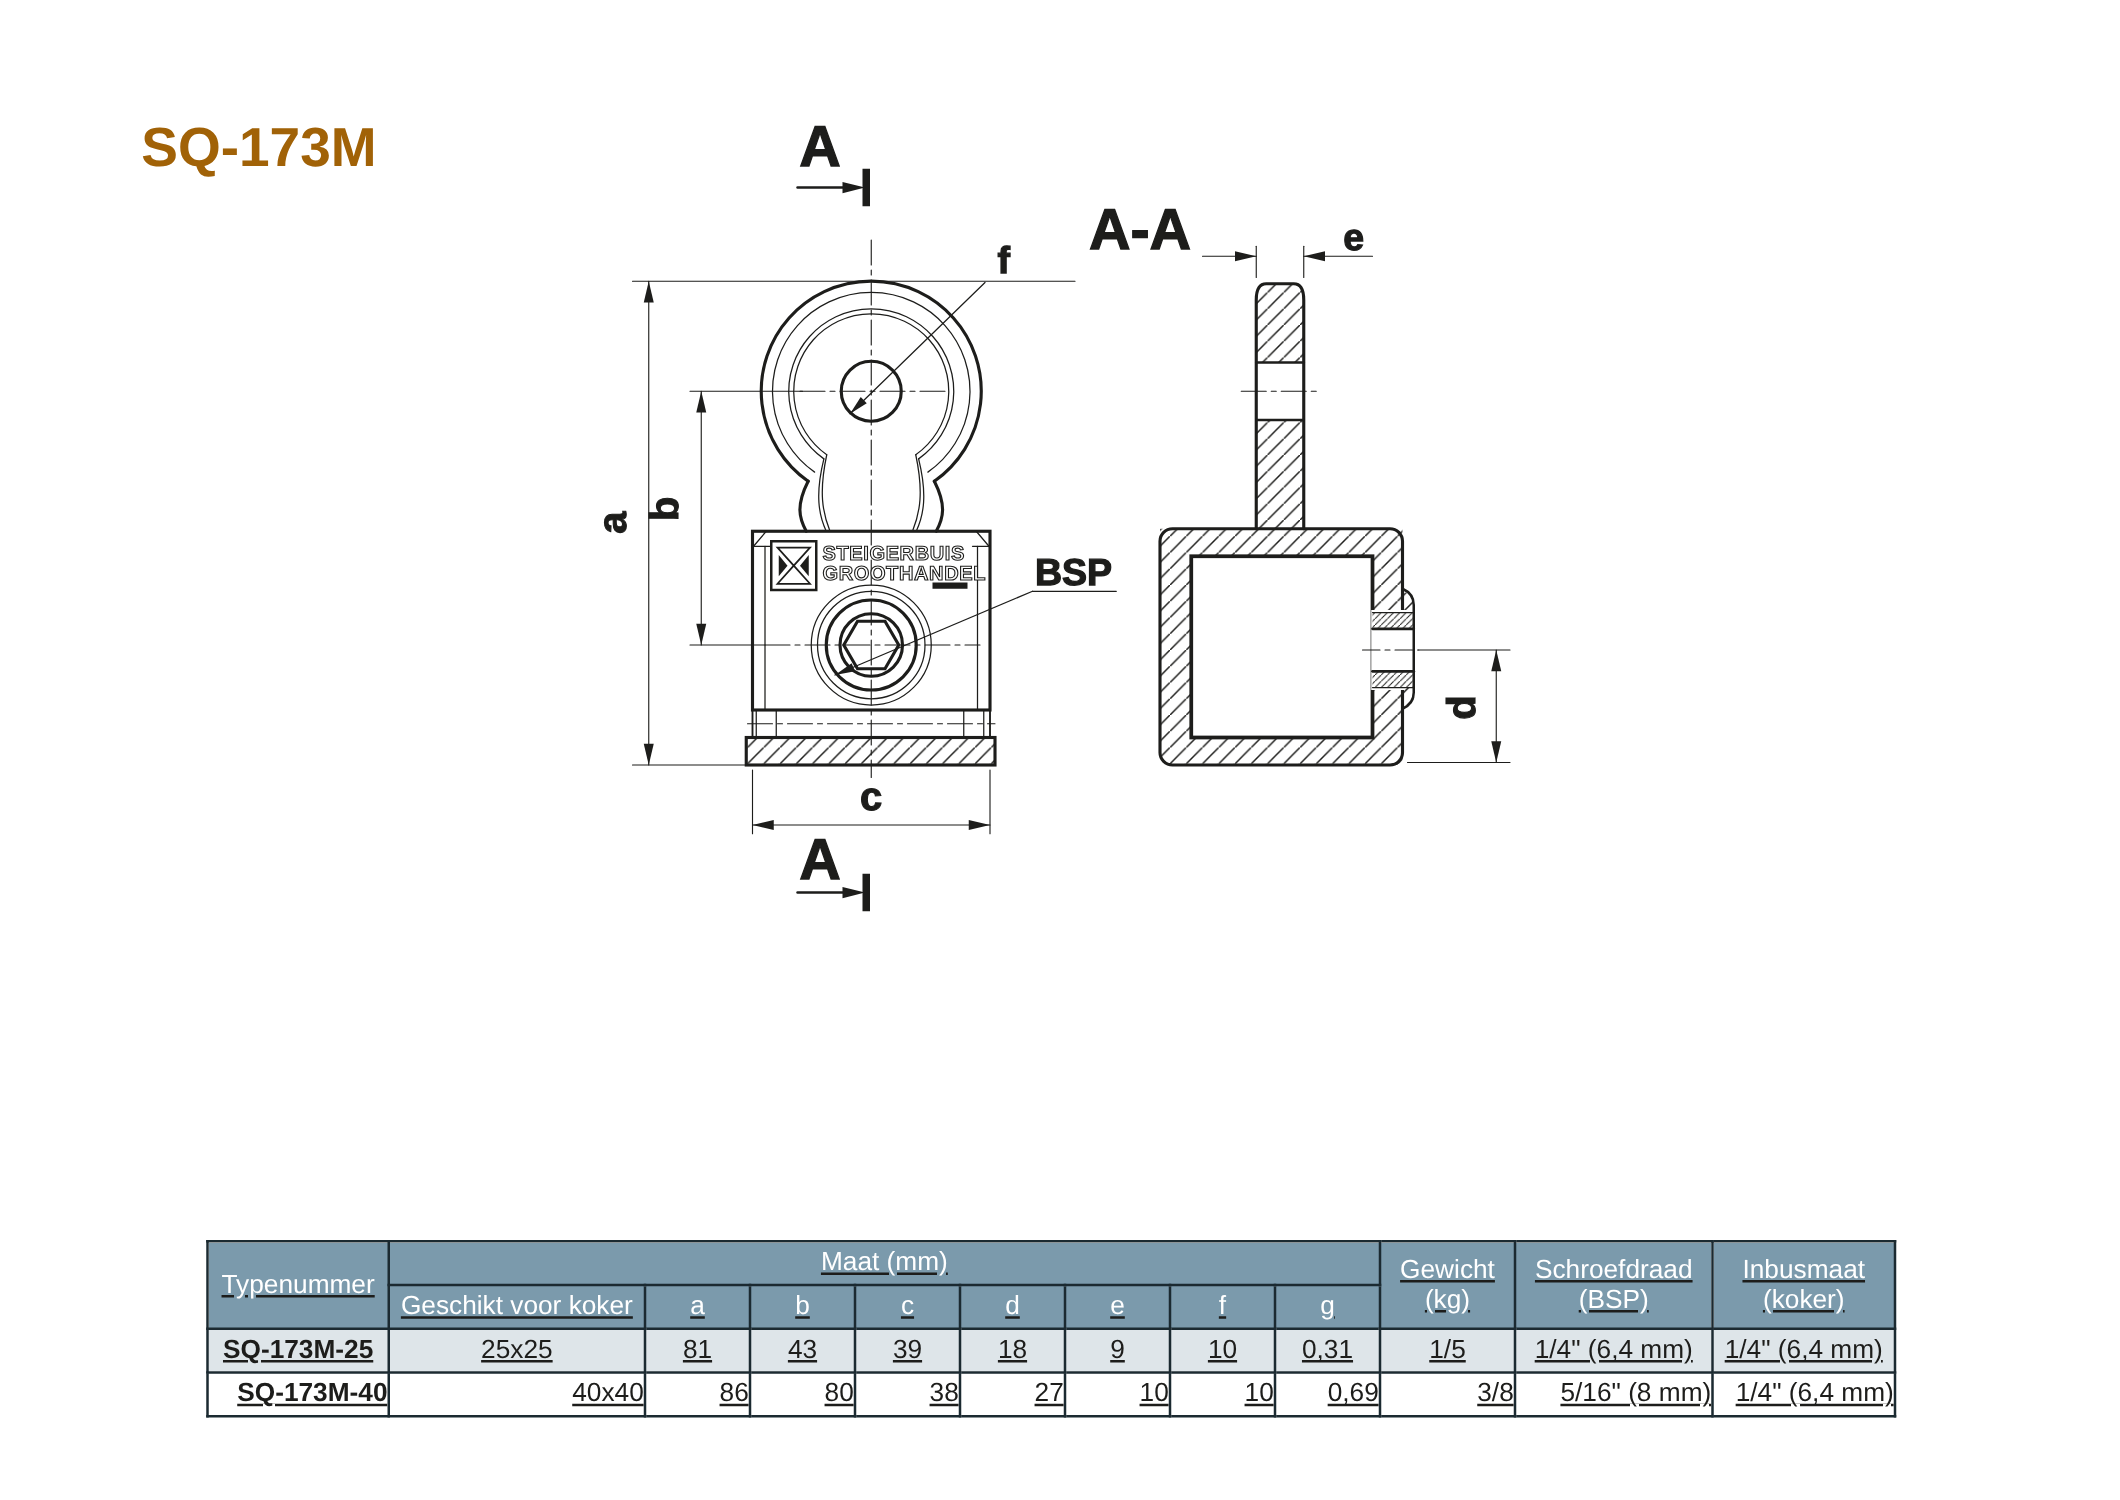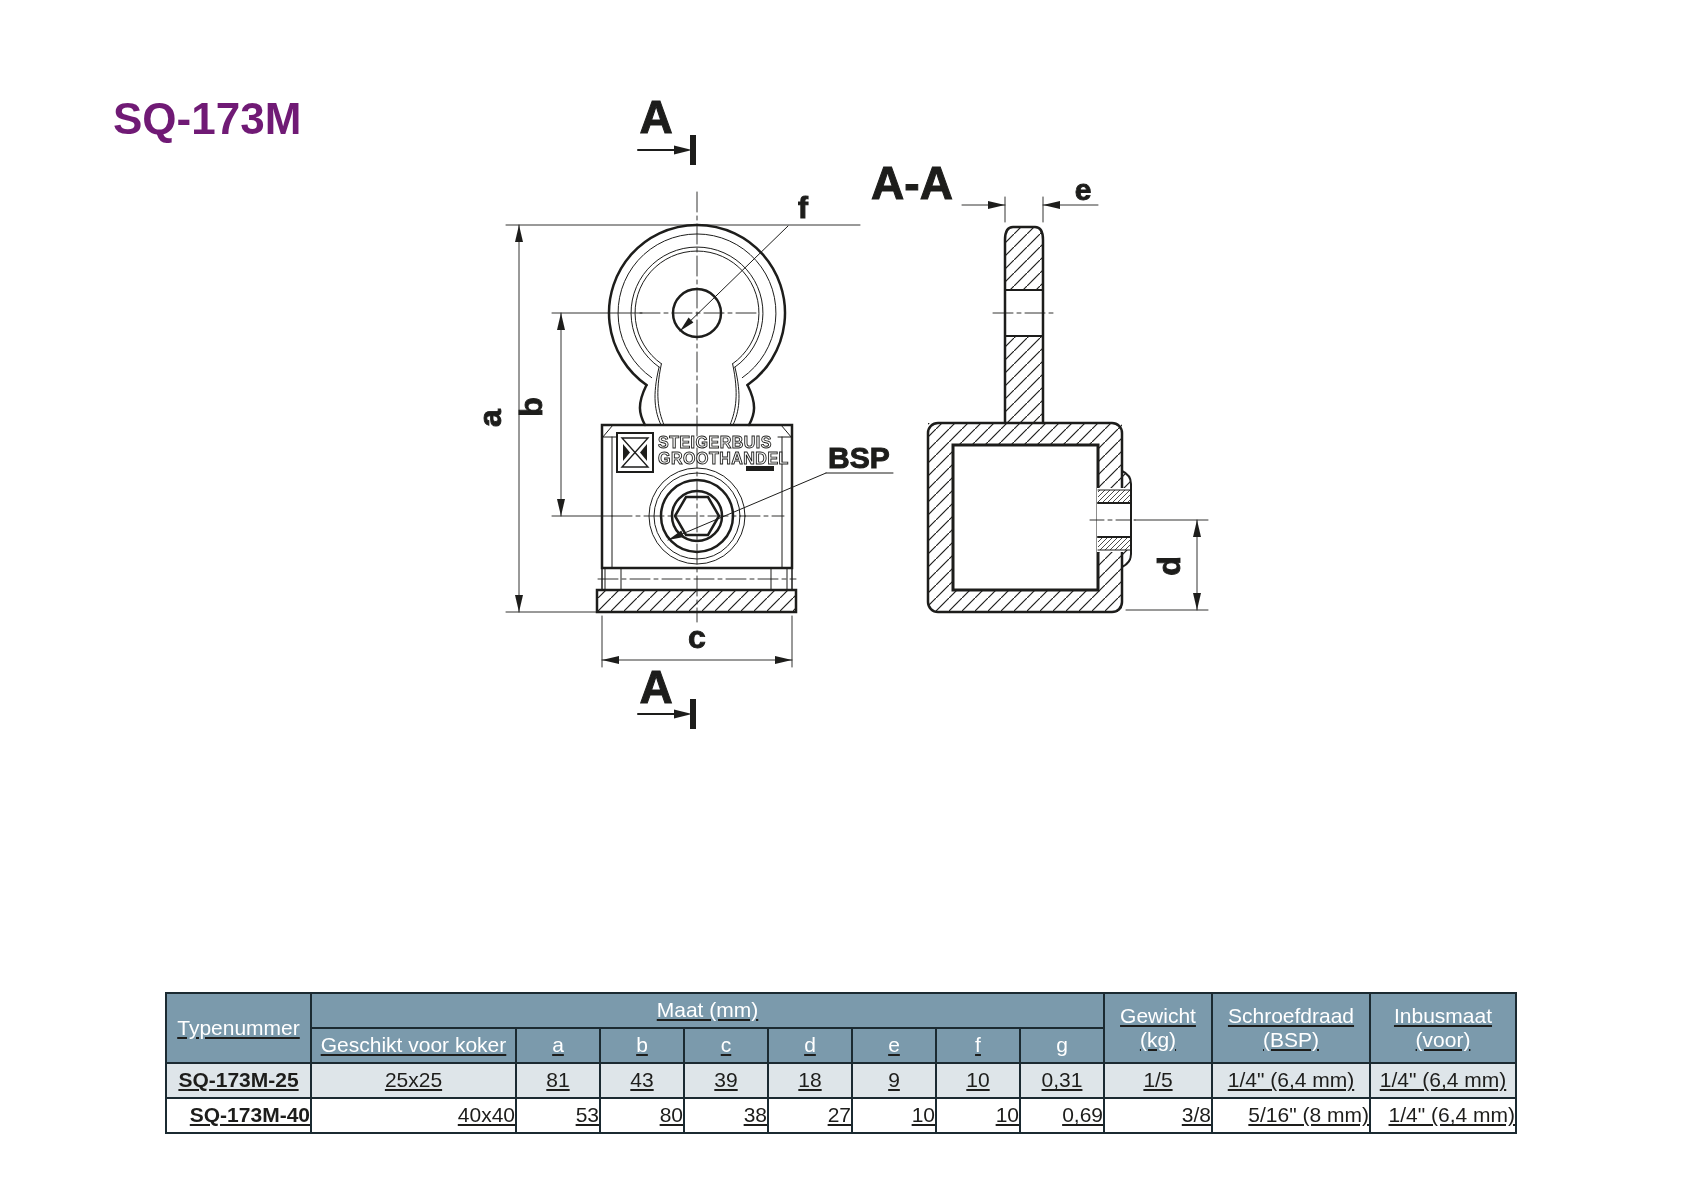--- a/index.html
+++ b/index.html
@@ -2,21 +2,21 @@
 <html><head>
 <meta charset="utf-8">
 <style>
   html,body{margin:0;padding:0;}
   body{
     width:1696px;height:1200px;position:relative;background:#ffffff;
     font-family:"Liberation Sans",sans-serif;color:#1d1d1b;overflow:hidden;
   }
   .page-title{
     position:absolute;left:113px;top:94px;
-    font-size:44px;font-weight:bold;letter-spacing:0px;color:#701a75;
+    font-size:44px;font-weight:bold;letter-spacing:0px;color:#a16207;
   }
   svg text{font-family:"Liberation Sans",sans-serif;}
   .dimlbl{font-size:32px;font-weight:bold;fill:#1d1d1b;}
   .seclbl{font-size:46px;font-weight:bold;fill:#1d1d1b;}
   .lbl30{font-size:30px;font-weight:bold;fill:#1d1d1b;}
   .logotxt{font-size:16px;font-weight:bold;letter-spacing:.5px;
            fill:#ffffff;stroke:#1d1d1b;stroke-width:.9px;}
   
   .spec-table{
     position:absolute;left:165px;top:992px;
@@ -235,21 +235,21 @@
     <col style="width:108px">
       <col style="width:158px">
       <col style="width:146px">
   </colgroup>
   <tbody>
     <tr>
       <th rowspan="2">Typenummer</th>
       <th colspan="8">Maat (mm)</th>
       <th rowspan="2"><span>Gewicht</span><br><span>(kg)</span></th>
       <th rowspan="2"><span>Schroefdraad</span><br><span>(BSP)</span></th>
-      <th rowspan="2"><span>Inbusmaat</span><br><span>(voor)</span></th>
+      <th rowspan="2"><span>Inbusmaat</span><br><span>(koker)</span></th>
     </tr>
     <tr>
       <th>Geschikt voor koker</th>
       <th>a</th>
       <th>b</th>
       <th>c</th>
       <th>d</th>
       <th>e</th>
       <th>f</th>
       <th>g</th>
@@ -264,21 +264,21 @@
       <td>9</td>
       <td>10</td>
       <td>0,31</td>
       <td>1/5</td>
       <td>1/4" (6,4 mm)</td>
       <td>1/4" (6,4 mm)</td>
     </tr>
     <tr class="r1">
       <td class="typ">SQ-173M-40</td>
       <td>40x40</td>
-      <td>53</td>
+      <td>86</td>
       <td>80</td>
       <td>38</td>
       <td>27</td>
       <td>10</td>
       <td>10</td>
       <td>0,69</td>
       <td>3/8</td>
       <td>5/16" (8 mm)</td>
       <td>1/4" (6,4 mm)</td>
     </tr>

